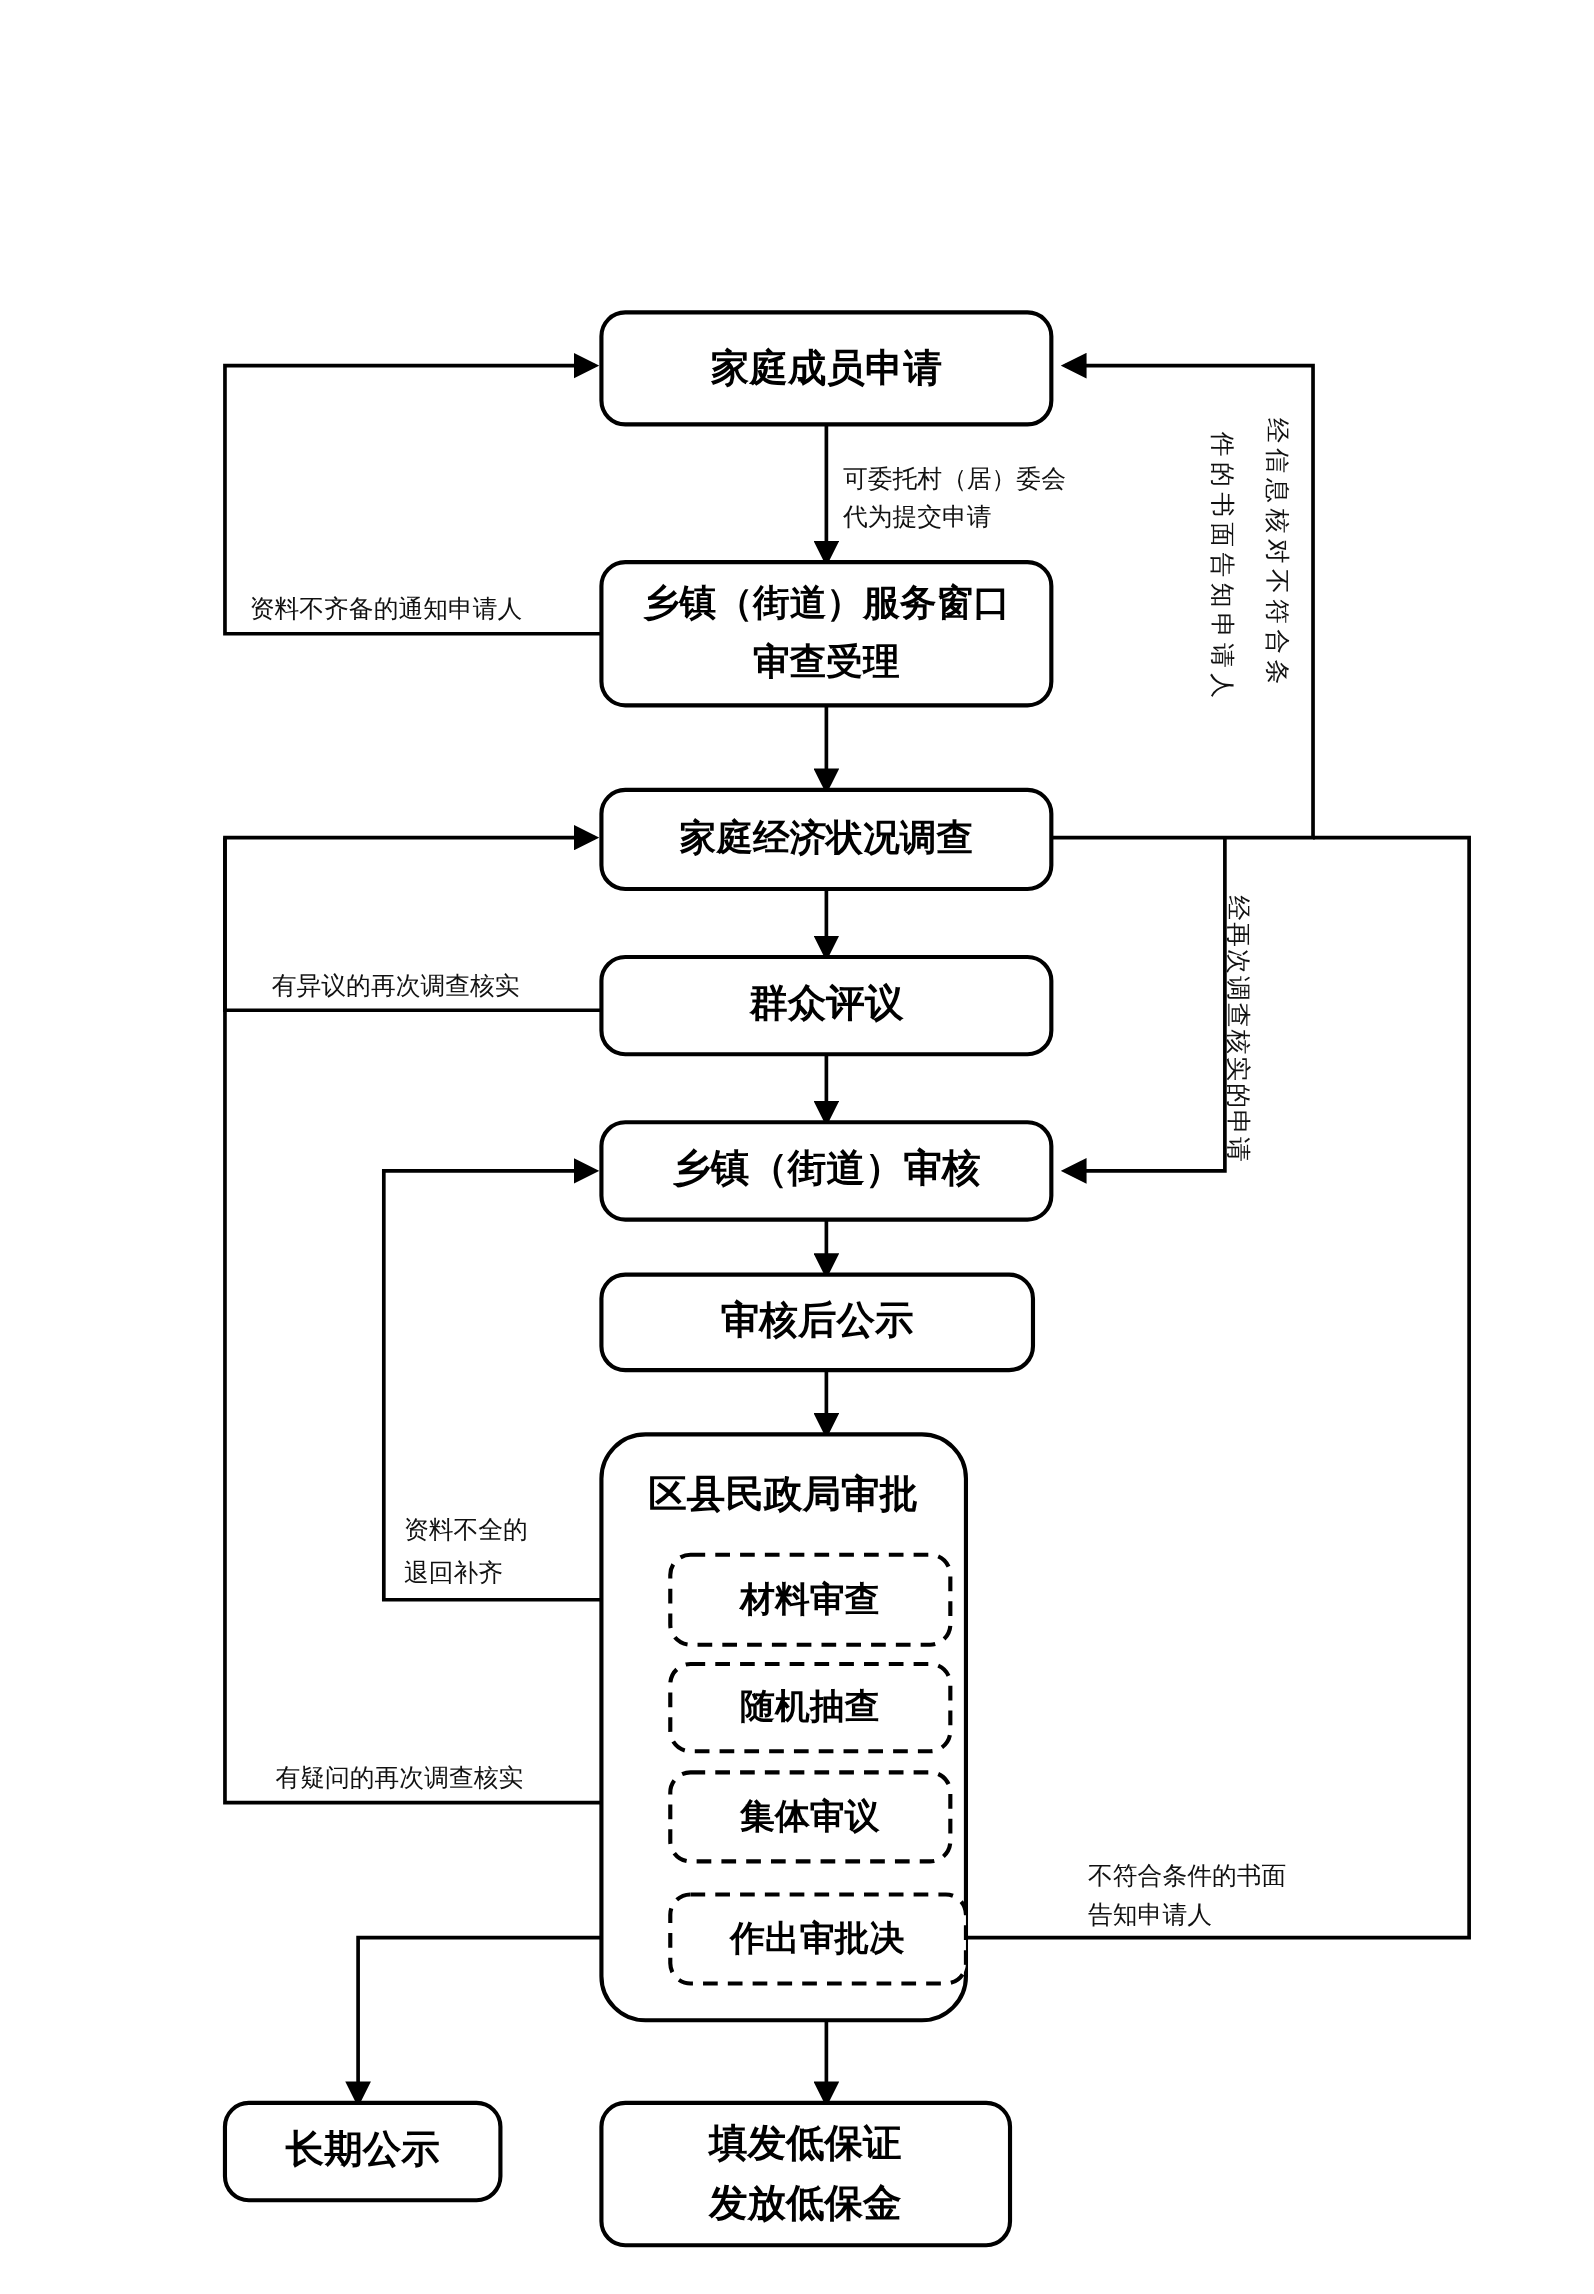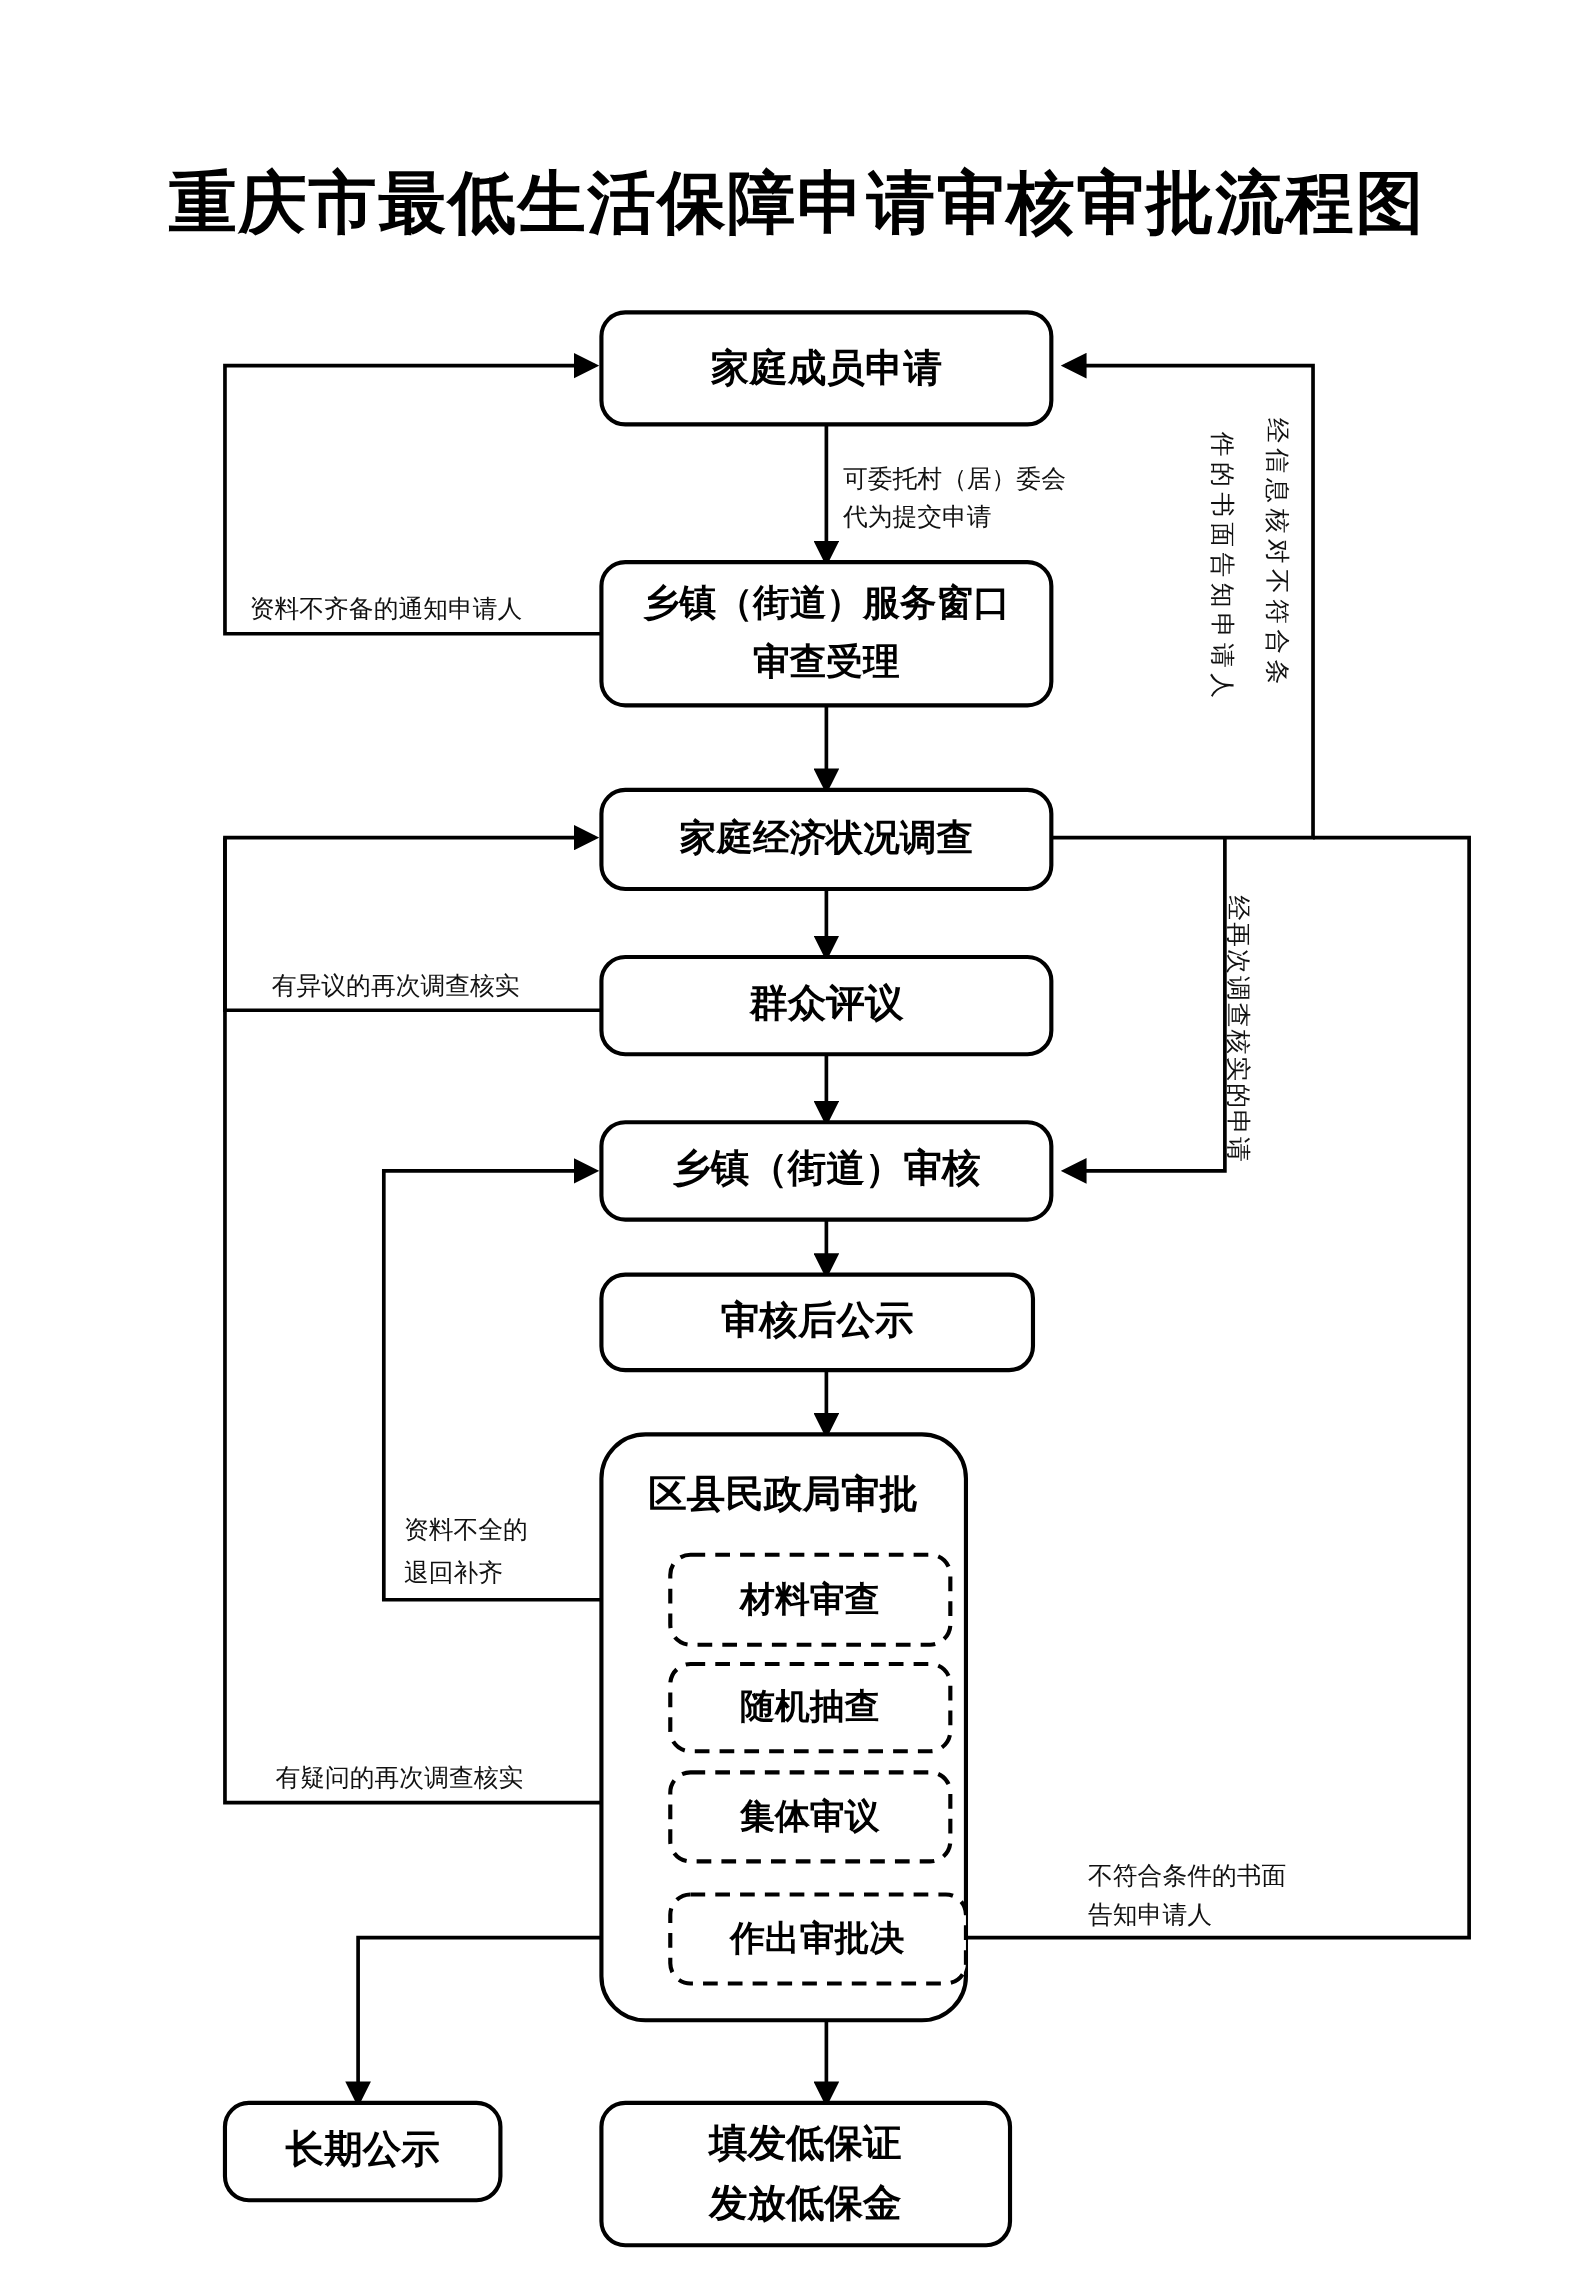--- a/index.html
+++ b/index.html
@@ -30,21 +30,20 @@
   }
   .bx{fill:#ffffff;stroke:#000;stroke-width:4.5;}
   .bx-dash{fill:#ffffff;stroke:#000;stroke-width:4.5;stroke-dasharray:16 11;}
   .ln{stroke:#000;stroke-width:4;fill:none;}
 </style>
 </head>
 <body>
 
 <div id="page">
 
-  <div id="title">重庆市最低生活保障申请审核审批流程图</div>
 
   <svg width="1594" height="2295" viewBox="0 0 1736 2499">
     <defs>
       <marker id="arrow" viewBox="0 0 12 12" refX="10" refY="6" markerWidth="7" markerHeight="7" orient="auto-start-reverse">
         <path d="M 0 0 L 12 6 L 0 12 z" fill="#000"></path>
       </marker>
     </defs>
 
     <g>
       <line class="ln" x1="900" y1="462" x2="900" y2="612" marker-end="url(#arrow)"></line>

